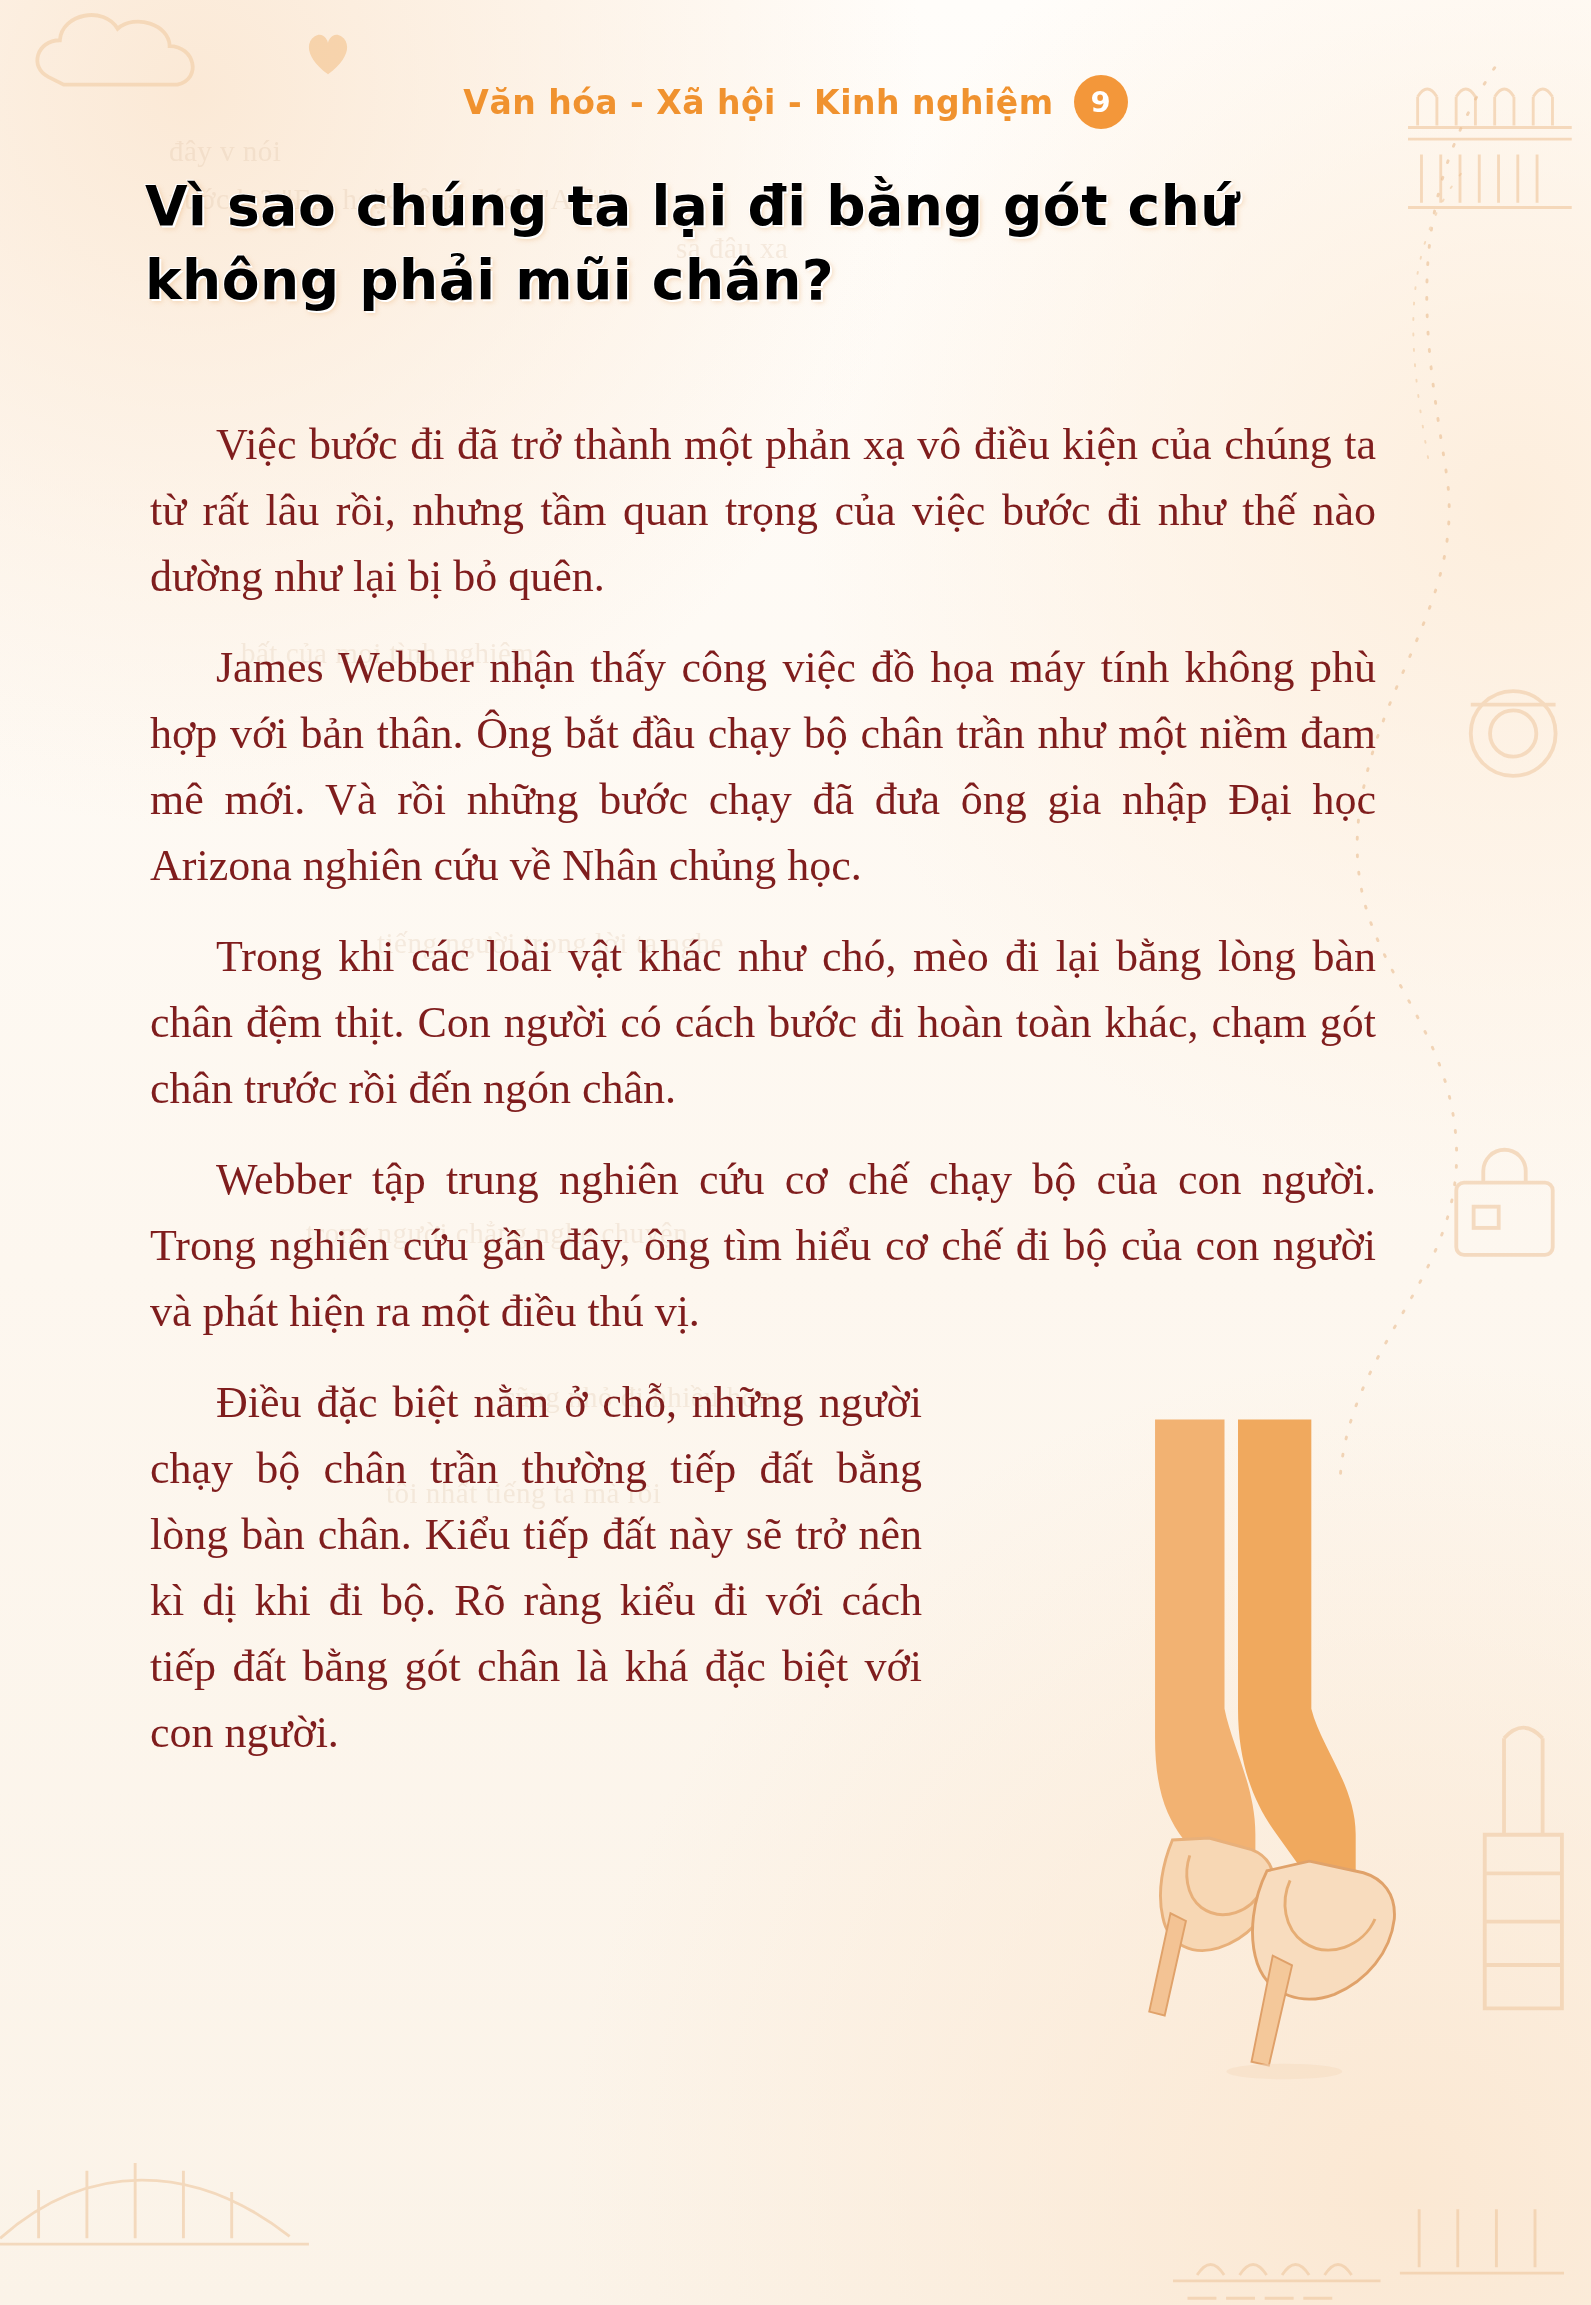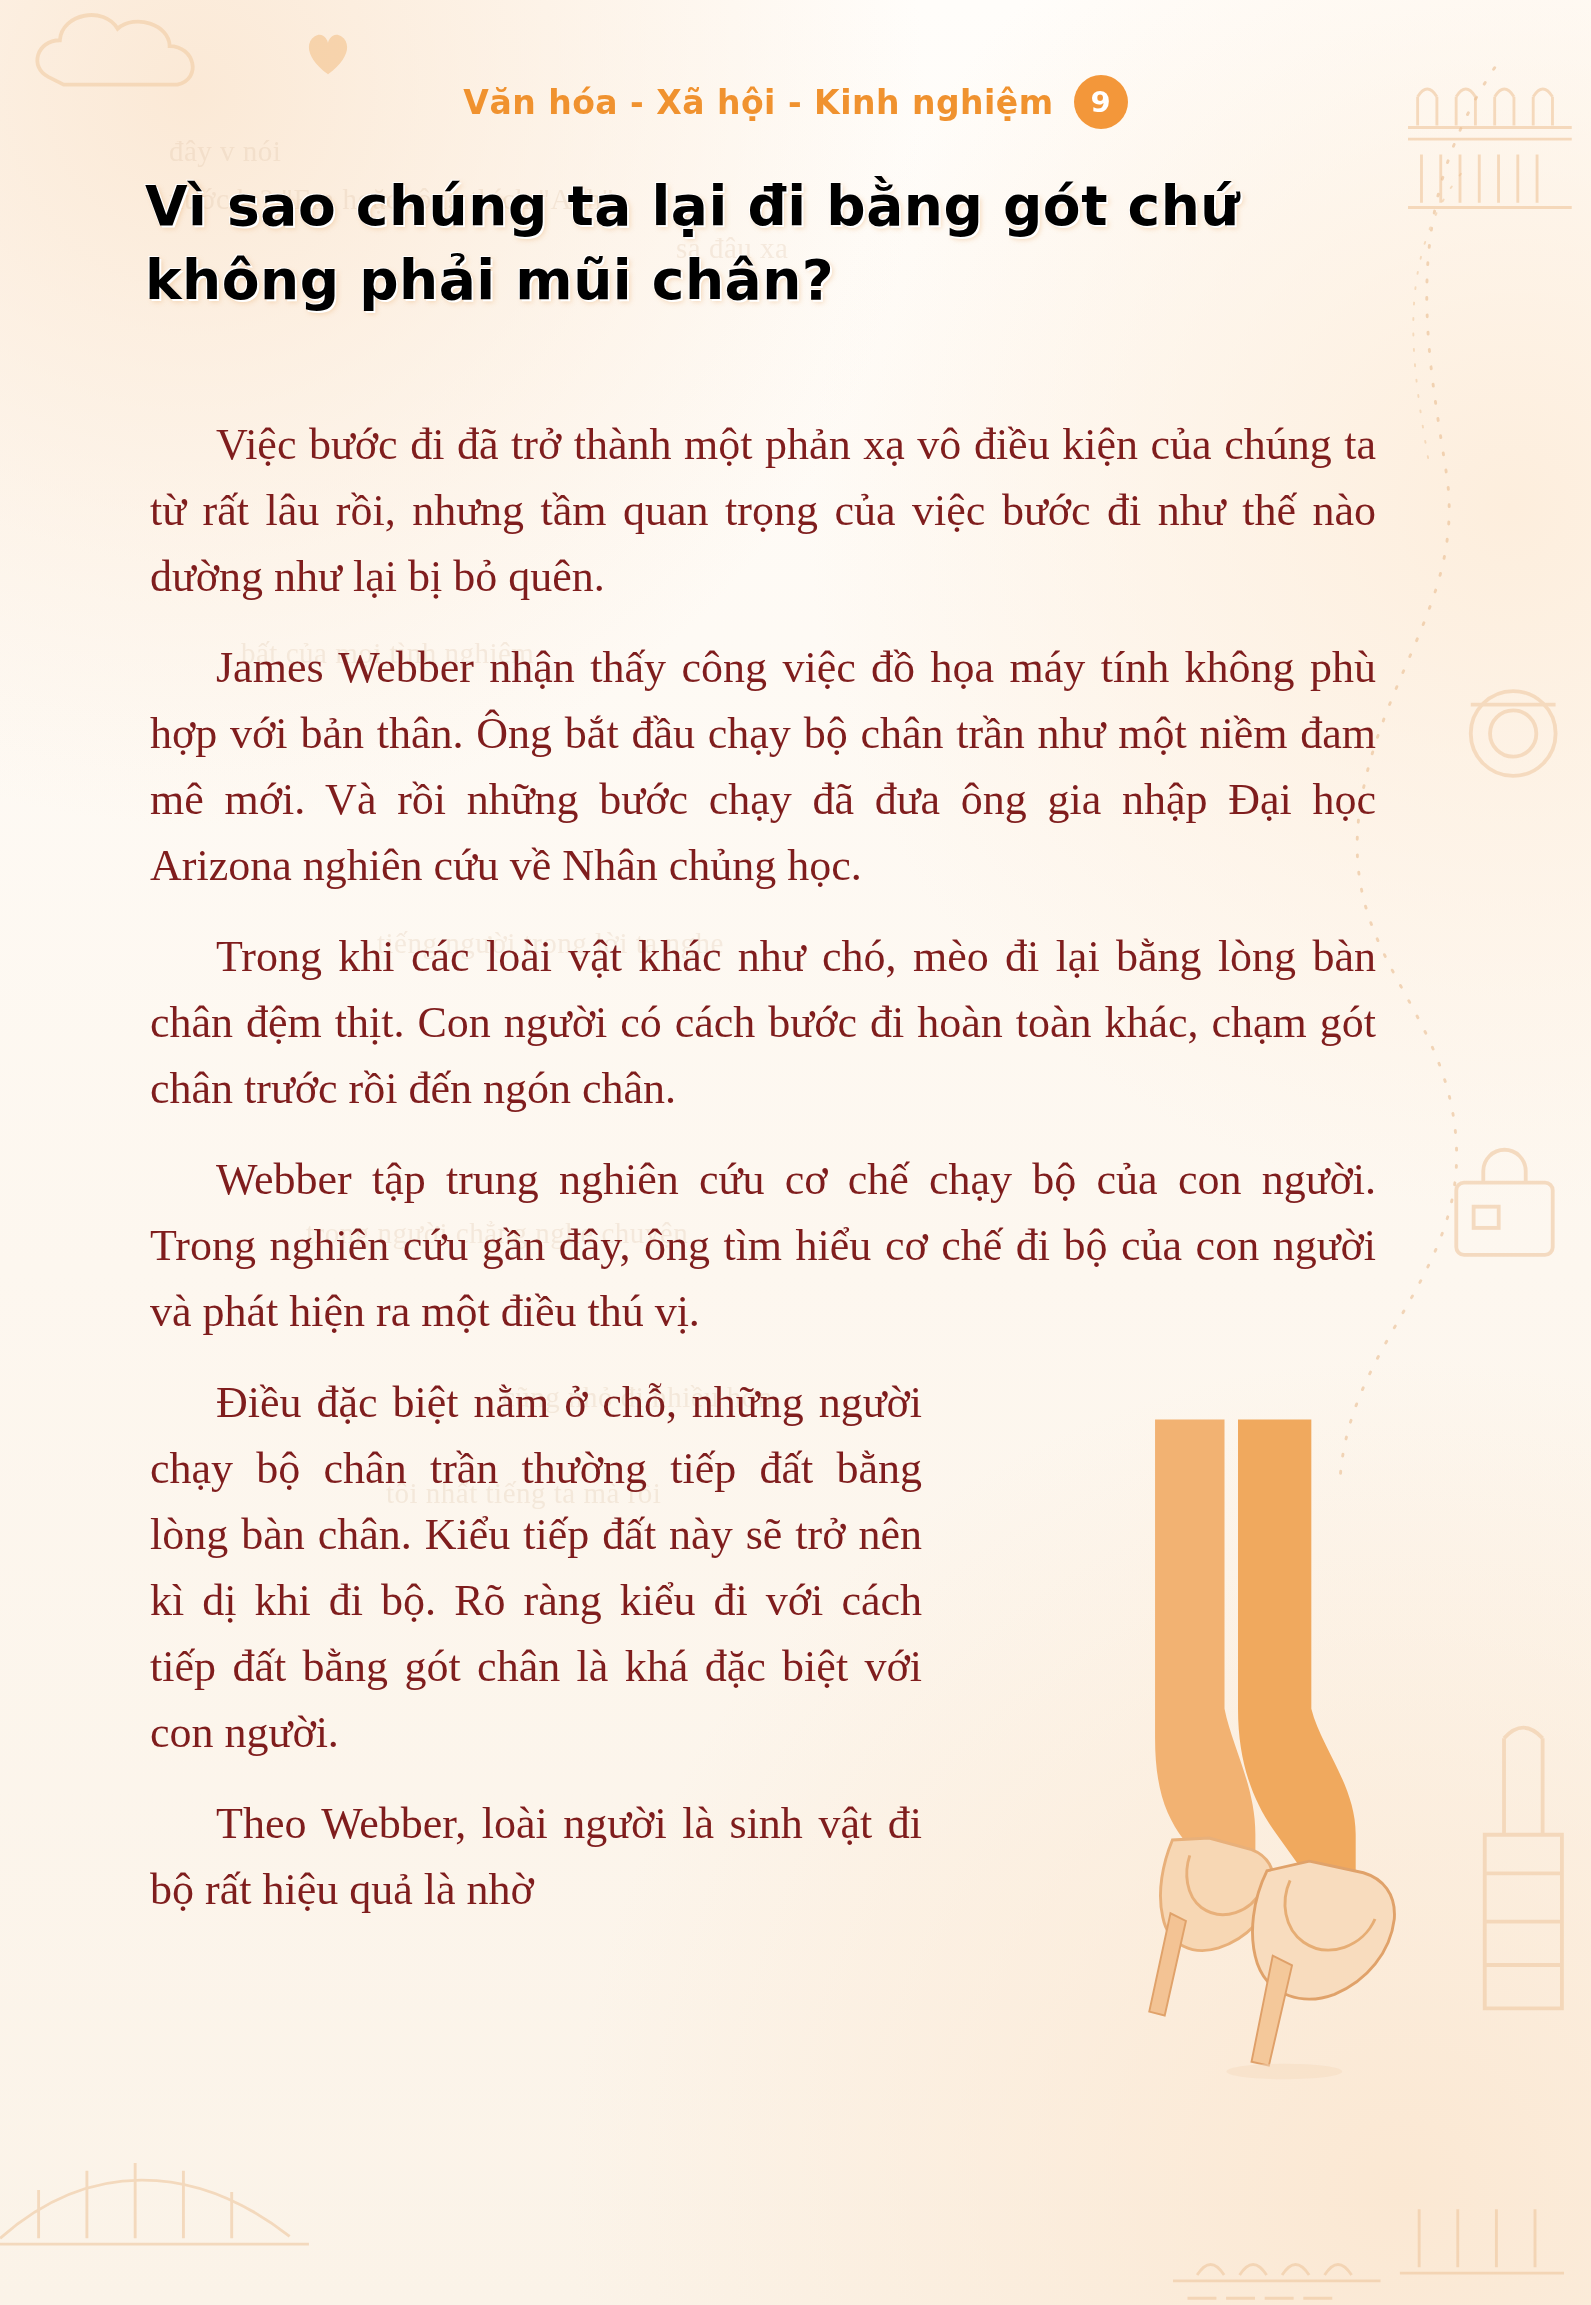--- a/index.html
+++ b/index.html
@@ -230,21 +230,20 @@
   </div>
 
   <div class="article-title">Vì sao chúng ta lại đi bằng gót chứ không phải mũi chân?</div>
 
   <div class="body-col">
     <p>Việc bước đi đã trở thành một phản xạ vô điều kiện của chúng ta từ rất lâu rồi, nhưng tầm quan trọng của việc bước đi như thế nào dường như lại bị bỏ quên.</p>
     <p>James Webber nhận thấy công việc đồ họa máy tính không phù hợp với bản thân. Ông bắt đầu chạy bộ chân trần như một niềm đam mê mới. Và rồi những bước chạy đã đưa ông gia nhập Đại học Arizona nghiên cứu về Nhân chủng học.</p>
     <p>Trong khi các loài vật khác như chó, mèo đi lại bằng lòng bàn chân đệm thịt. Con người có cách bước đi hoàn toàn khác, chạm gót chân trước rồi đến ngón chân.</p>
     <p>Webber tập trung nghiên cứu cơ chế chạy bộ của con người. Trong nghiên cứu gần đây, ông tìm hiểu cơ chế đi bộ của con người và phát hiện ra một điều thú vị.</p>
     <p class="narrow">Điều đặc biệt nằm ở chỗ, những người chạy bộ chân trần thường tiếp đất bằng lòng bàn chân. Kiểu tiếp đất này sẽ trở nên kì dị khi đi bộ. Rõ ràng kiểu đi với cách tiếp đất bằng gót chân là khá đặc biệt với con người.</p>
-    <p class="narrower">Theo Webber, loài người là sinh vật đi bộ rất hiệu quả là nhờ</p>
   </div>
 
   <svg class="illustration" viewBox="0 0 480 700">
 
     <path d="M196 0 L196 330 C196 380 206 410 226 436 L252 470 L300 470 L300 430 C300 380 276 340 268 300 L268 0 Z" fill="#f2b272"></path>
 
     <path d="M214 436 C204 460 198 490 204 516 C210 546 236 556 262 548 C292 538 312 516 318 488 C322 466 312 452 296 446 L252 434 Z" fill="#f7d7b4" stroke="#e8b07a" stroke-width="3"></path>
 
     <path d="M212 512 L190 614 L206 618 L228 520 Z" fill="#f3c394" stroke="#e0a26a" stroke-width="2"></path>
 

